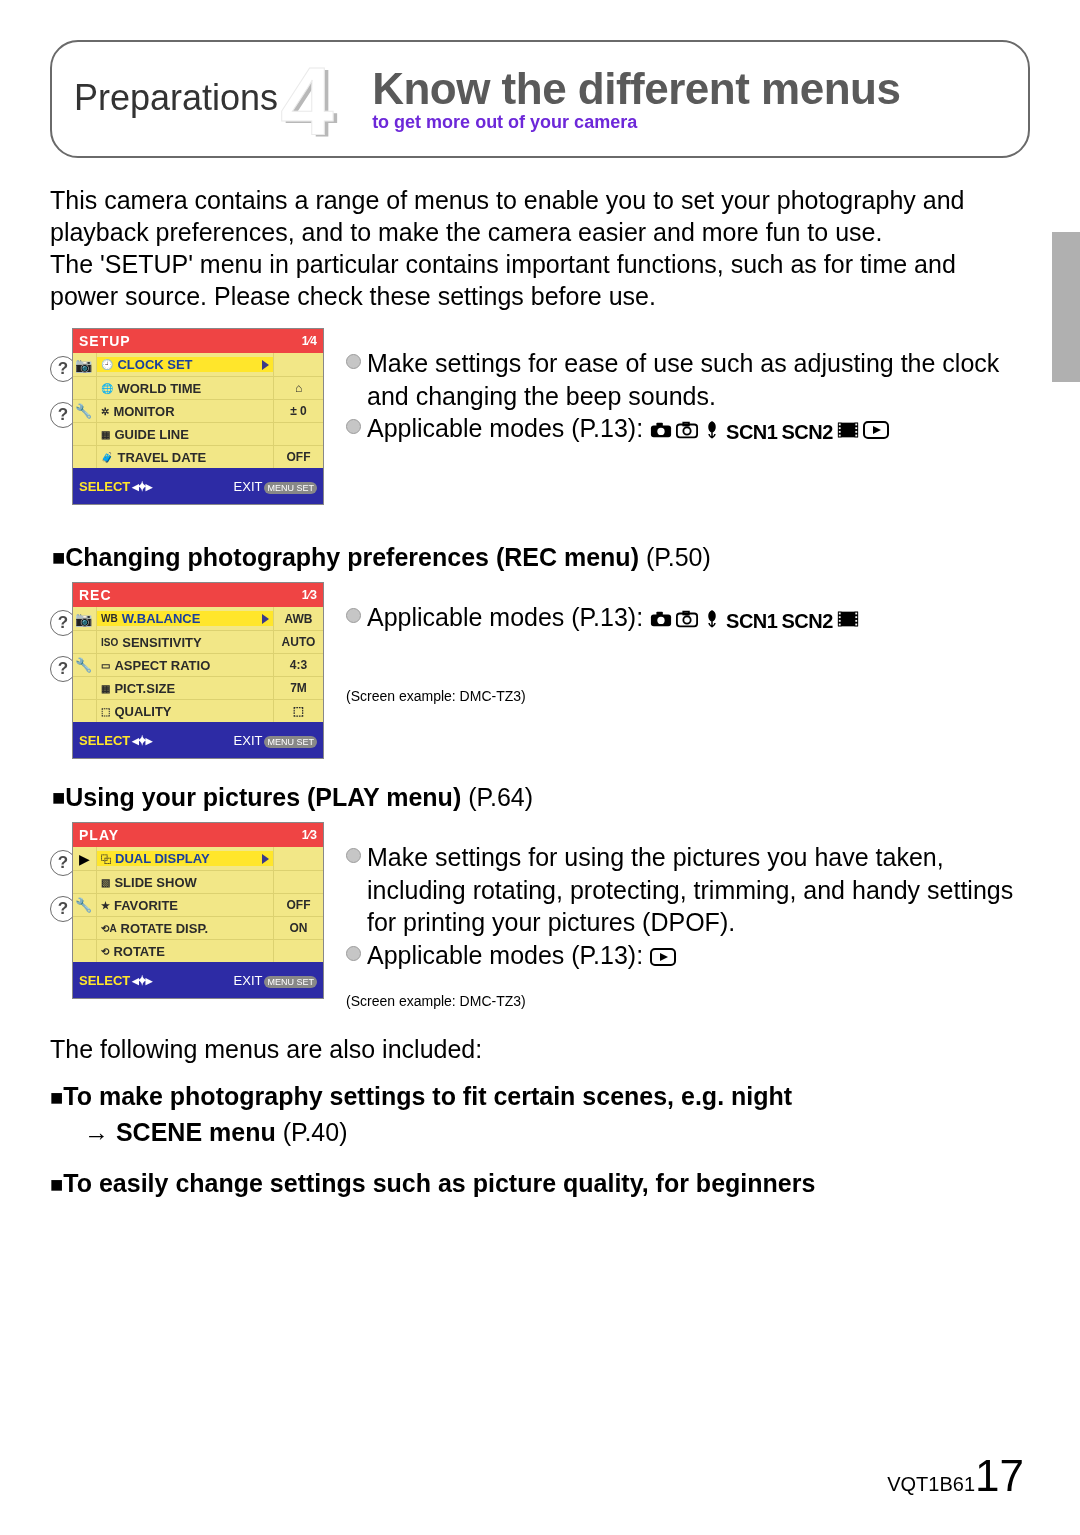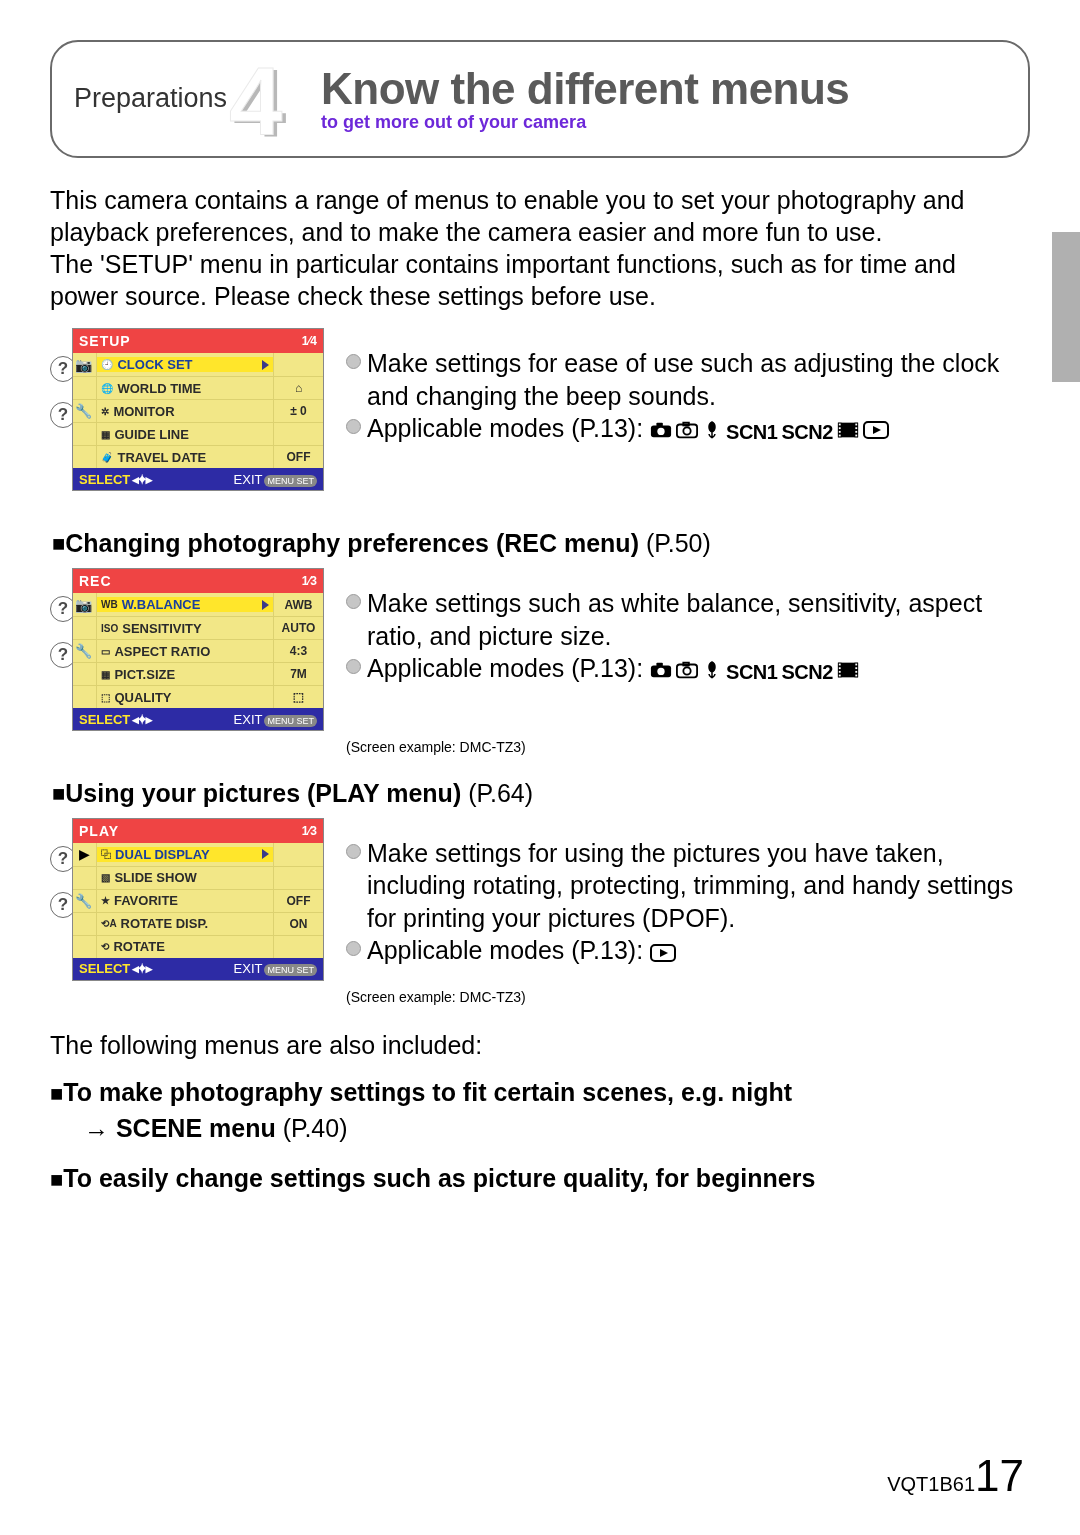--- a/index.html
+++ b/index.html
@@ -21,21 +21,21 @@
     background: #b0b0b0;
   }
   .header-box {
     border: 2px solid #6a6a6a;
     border-radius: 28px;
     padding: 18px 22px 20px 22px;
     display: flex;
     align-items: center;
     gap: 0;
   }
-  .prep-label { font-size: 27px; color: #333; margin-right: 8px; }
+  .prep-label { font-size: 36px; color: #333; margin-right: 8px; }
   .big-4 {
     width: 84px;
     height: 88px;
     position: relative;
     margin: -6px 8px -6px -6px;
   }
   .big-4 .grey-shadow {
     position: absolute; left: 4px; top: 2px;
     font-size: 96px; font-weight: bold; color: #b8b8b8; line-height: 1;
   }
@@ -100,21 +100,21 @@
     padding-left: 4px; font-size: 13px; color: #2b2b2b; font-weight: bold;
   }
   .menu-row .val {
     width: 50px; text-align: center; font-size: 12px; color: #2b2b2b; font-weight: bold;
     border-left: 1px solid #dcd170; height:100%; display:flex; align-items:center; justify-content:center;
   }
   .menu-row.highlight .label { background: #ffe62b; }
   .menu-row.highlight .label .lbl-text { color: #1a3f9e; }
   .menu-footer {
     display:flex; justify-content:space-between; align-items:center;
-    height: 22px; background: #2d2ba5; color:#ffe62b;
+    height: 36px; background: #2d2ba5; color:#ffe62b;
     padding: 4px 6px; font-size: 13px; font-weight: bold;
   }
   .menu-footer .exit { color:#fff; font-weight:normal; }
   .menu-footer .exit .btn { background:#888; color:#fff; font-size:9px; border-radius:6px; padding:1px 3px; margin-left:2px; }
   .menu-footer .sel .arrows { color:#fff; margin-left:2px; letter-spacing:-2px; }
 
   .screen-note { font-size: 14px; color:#000; margin-top: 6px; }
 
   .side-bubble {
     position: absolute; left: -22px;
@@ -337,24 +337,20 @@
           </div>
           <div class="menu-footer">
             <span class="sel">SELECT<span class="arrows">◂✦▸</span></span>
             <span class="exit">EXIT<span class="btn">MENU SET</span></span>
           </div>
         </div>
     </div>
     <div class="right">
       <div class="bullet-line">
           <span class="dot"></span>
-          <span class="txt">Make settings such as white balance, sensitivity, aspect ratio, and picture size.</span>
-        </div>
-      <div class="bullet-line">
-          <span class="dot"></span>
           <span class="txt"><span>Applicable modes (P.13): </span><span class="modes" id="modes-rec">
               <span class="mode-icon">
                 <svg width="22" height="18" viewBox="0 0 24 18">
                   <rect x="1" y="4" width="22" height="13" rx="3" fill="#000"></rect>
                   <rect x="7" y="1" width="7" height="4" rx="1" fill="#000"></rect>
                   <circle cx="12" cy="10.5" r="4" fill="#fff"></circle>
                 </svg>
               </span>
               <span class="mode-icon">
                 <svg width="22" height="18" viewBox="0 0 24 18">

